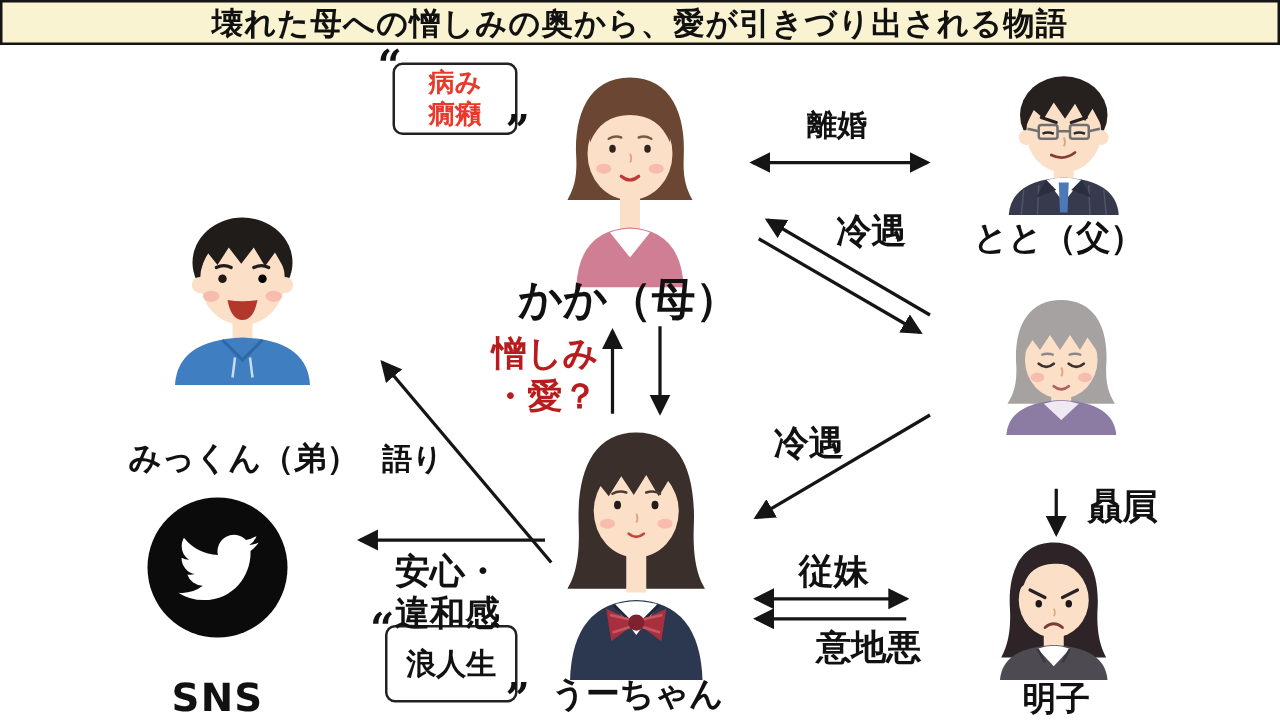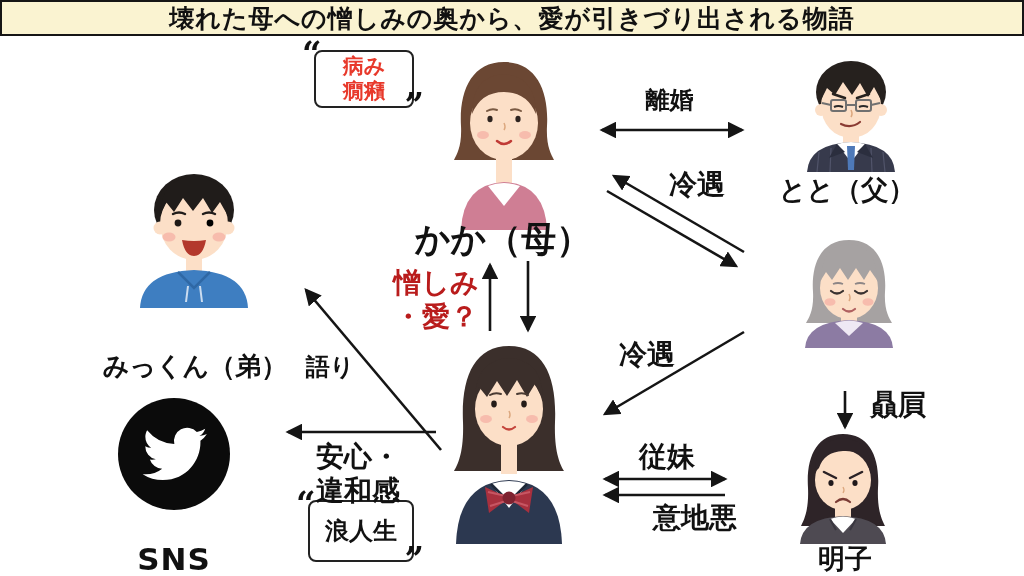--- a/index.html
+++ b/index.html
@@ -170,20 +170,21 @@
       <path d="M55,152 L73,170 L91,152" stroke="#1E2838" stroke-width="2.5" fill="none"></path>
       <polygon points="73,166 49,155 53,181" fill="#A8303E"></polygon>
       <polygon points="73,166 97,155 93,181" fill="#A8303E"></polygon>
       <path d="M52,160 L70,164" stroke="#C75663" stroke-width="2"></path>
       <path d="M94,160 L76,164" stroke="#C75663" stroke-width="2"></path>
       <path d="M54,174 L70,169" stroke="#C75663" stroke-width="2"></path>
       <path d="M92,174 L76,169" stroke="#C75663" stroke-width="2"></path>
       <circle cx="73" cy="166" r="6.5" fill="#7E2230"></circle>
     </svg>
   </div>
+  <div class="char-label" style="left:420px; top:537px; width:180px; font-size:27px;">うーちゃん</div>
 
   <div class="char" style="left:786px; top:426px; width:114px; height:118px;">
     <svg width="114" height="118" viewBox="0 0 114 118">
       <path d="M57,8 C30,8 20,32 22,62 C23,84 18,94 15,100 L99,100 C96,94 91,84 92,62 C94,32 84,8 57,8 Z" fill="#2E2428"></path>
       <rect x="49" y="76" width="16" height="18" fill="#FCDFC7"></rect>
       <ellipse cx="57" cy="54" rx="28" ry="30" fill="#FCDFC7"></ellipse>
       <path d="M29,48 Q28,14 57,12 Q86,14 85,48 L80,34 Q73,24 57,25 Q38,26 33,42 Q30,44 29,48 Z" fill="#2E2428"></path>
       <path d="M38,46 L50,52" stroke="#2A2125" stroke-width="2.5" stroke-linecap="round"></path>
       <path d="M76,46 L64,52" stroke="#2A2125" stroke-width="2.5" stroke-linecap="round"></path>
       <ellipse cx="45" cy="57" rx="2.6" ry="3" fill="#1F181B"></ellipse>

